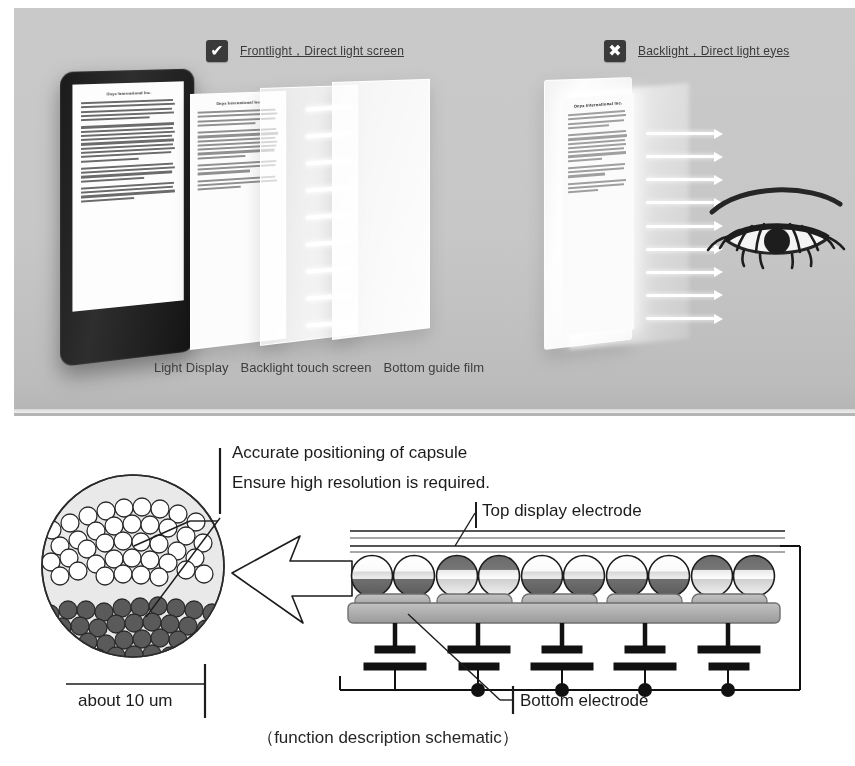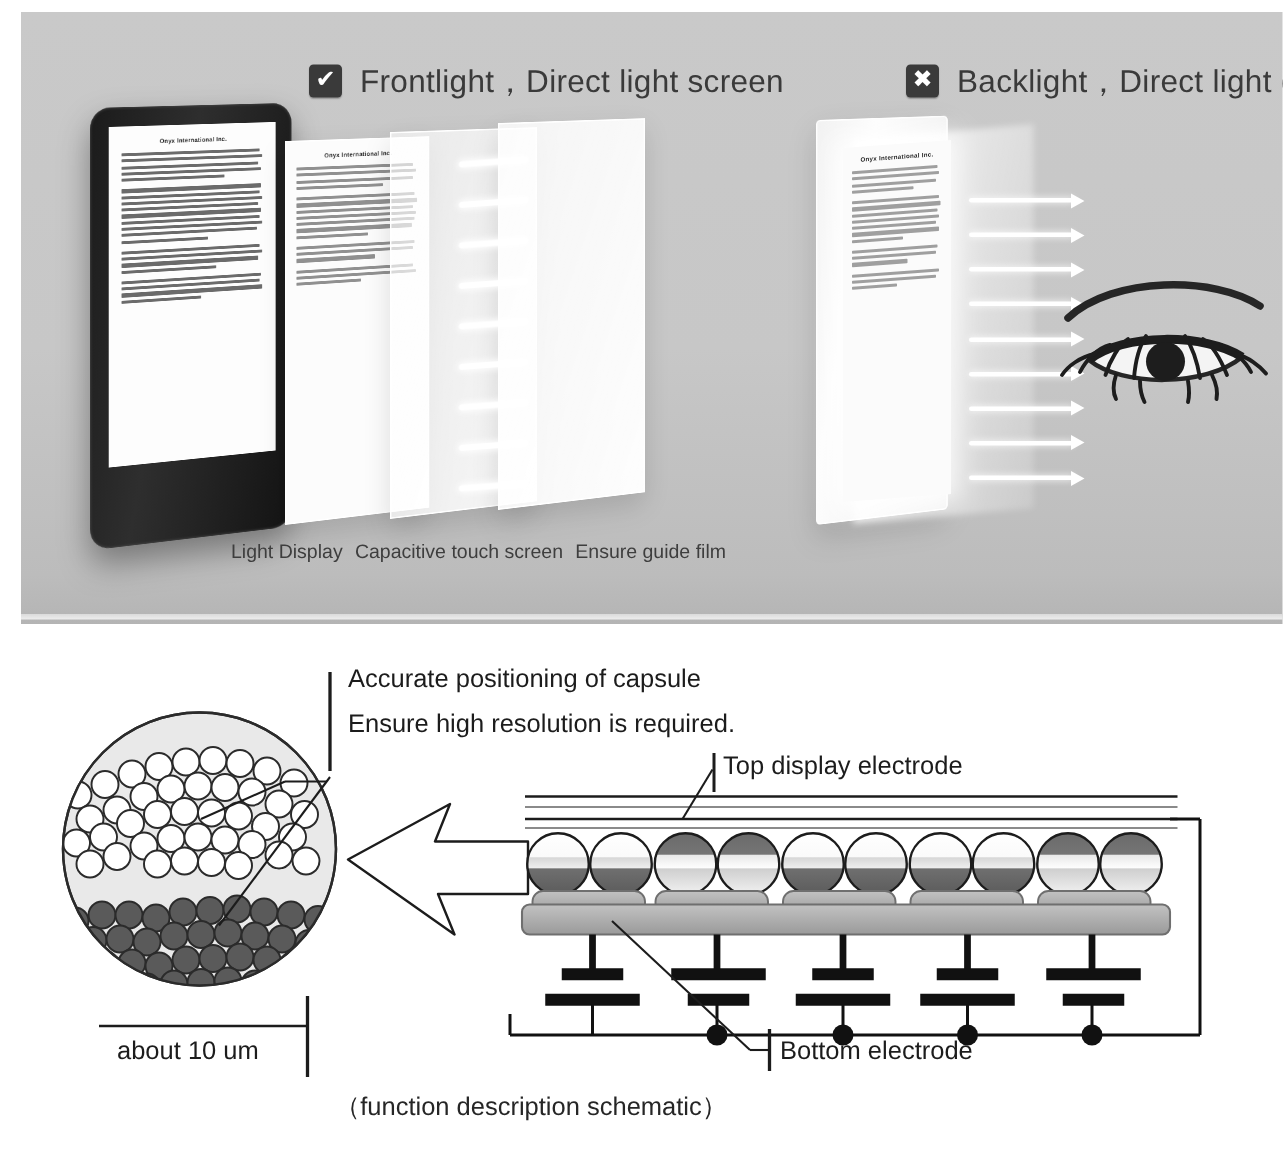--- a/index.html
+++ b/index.html
@@ -9,21 +9,21 @@
   #top-panel{position:absolute;left:14px;top:8px;width:841px;height:408px;
     background:linear-gradient(180deg,#c9c9c9 0%,#c7c7c7 55%,#bcbcbc 92%,#b4b4b4 100%);
     overflow:hidden;}
   #top-panel-edge{position:absolute;left:14px;top:409px;width:841px;height:4px;
     background:linear-gradient(180deg,#d9d9d9,#eeeeee);}
 
   .hdr{position:absolute;display:flex;align-items:center;gap:12px;}
   .hdr .badge{width:22px;height:22px;background:#3a3a3a;border-radius:3px;
     display:flex;align-items:center;justify-content:center;color:#fff;font-size:16px;line-height:1;
     box-shadow:0 1px 1px rgba(0,0,0,.25);}
-  .hdr .txt{font-size:21px;color:#3a3a3a;letter-spacing:.2px;white-space:nowrap;}
+  .hdr .txt{font-size:12px;color:#3a3a3a;letter-spacing:.2px;white-space:nowrap;text-decoration:underline;}
   #hdr-front{left:192px;top:32px;}
   #hdr-back{left:590px;top:32px;}
 
   
   #ereader{position:absolute;left:46px;top:64px;width:146px;height:295px;
     transform:perspective(900px) rotateY(16deg) skewY(-4.0deg);transform-origin:left center;}
   #ereader .body{position:absolute;inset:0;background:linear-gradient(100deg,#1b1b1b,#2e2e2e 40%,#131313);
     border-radius:14px;box-shadow:0 10px 22px rgba(0,0,0,.38), inset 0 0 2px #555;}
   #ereader .screen{position:absolute;left:13px;top:13px;right:12px;bottom:54px;background:#fdfdfd;
     overflow:hidden;padding:8px 9px;box-sizing:border-box;}
@@ -70,21 +70,21 @@
   #bl-rays .ray::after{content:"";position:absolute;right:-7px;top:-3.5px;
     border-left:9px solid #ffffff;border-top:5px solid transparent;border-bottom:5px solid transparent;}
 
   #eye{position:absolute;left:686px;top:170px;width:150px;height:96px;}
 
   
   #bottom{position:absolute;left:0;top:418px;width:855px;height:348px;background:#fff;}
   #bottom svg{display:block;}
   .dtext{font-family:"Liberation Sans",sans-serif;font-size:17px;fill:#1c1c1c;}
   .caption{position:absolute;left:0;top:726px;width:708px;text-align:center;
-    font-size:17px;color:#262626;}
+    font-size:17px;color:#262626;padding-left:34px;}
 </style>
 </head>
 <body>
 
 <div id="top-panel">
 
   <div class="hdr" id="hdr-front">
     <span class="badge">✔</span>
     <span class="txt">Frontlight，Direct light screen</span>
   </div>
@@ -168,22 +168,22 @@
       <i></i>
       <i></i>
       <i></i>
       <i></i>
       <i></i>
       <i></i>
   </div>
 
   <div class="stack-labels">
     <span>Light Display</span>
-    <span>Capacitive touch screen</span>
-    <span>Ensure guide film</span>
+    <span>Backlight touch screen</span>
+    <span>Bottom guide film</span>
   </div>
 
   <div id="bl-device"></div>
   <div id="bl-glow"></div>
   <div id="bl-page">
     <div class="pg-title">Onyx International Inc.</div>
     <div class="pg-para">
       <div class="pg-line" style="width:95%;background:#8a8a8a"></div>
       <div class="pg-line" style="width:97%;background:#8a8a8a"></div>
       <div class="pg-line" style="width:93%;background:#8a8a8a"></div>

